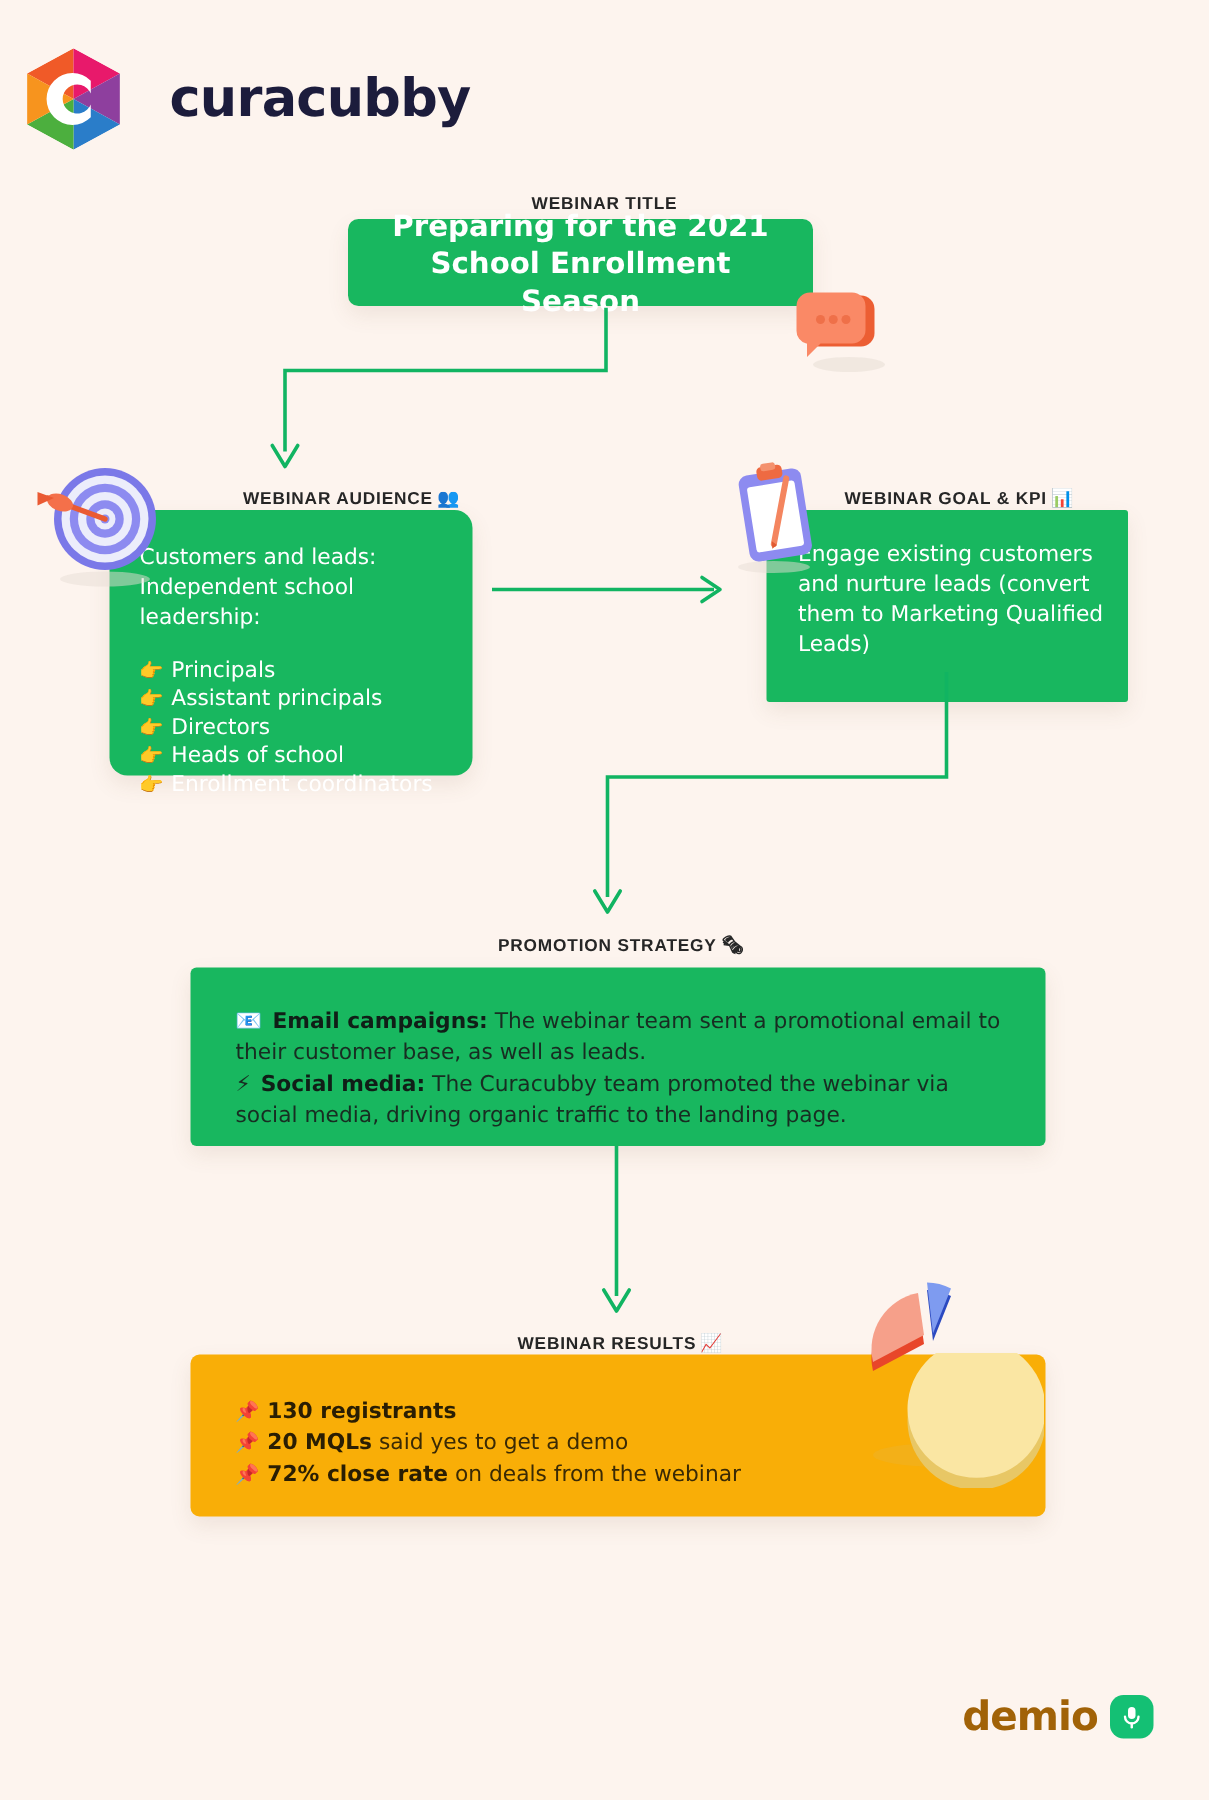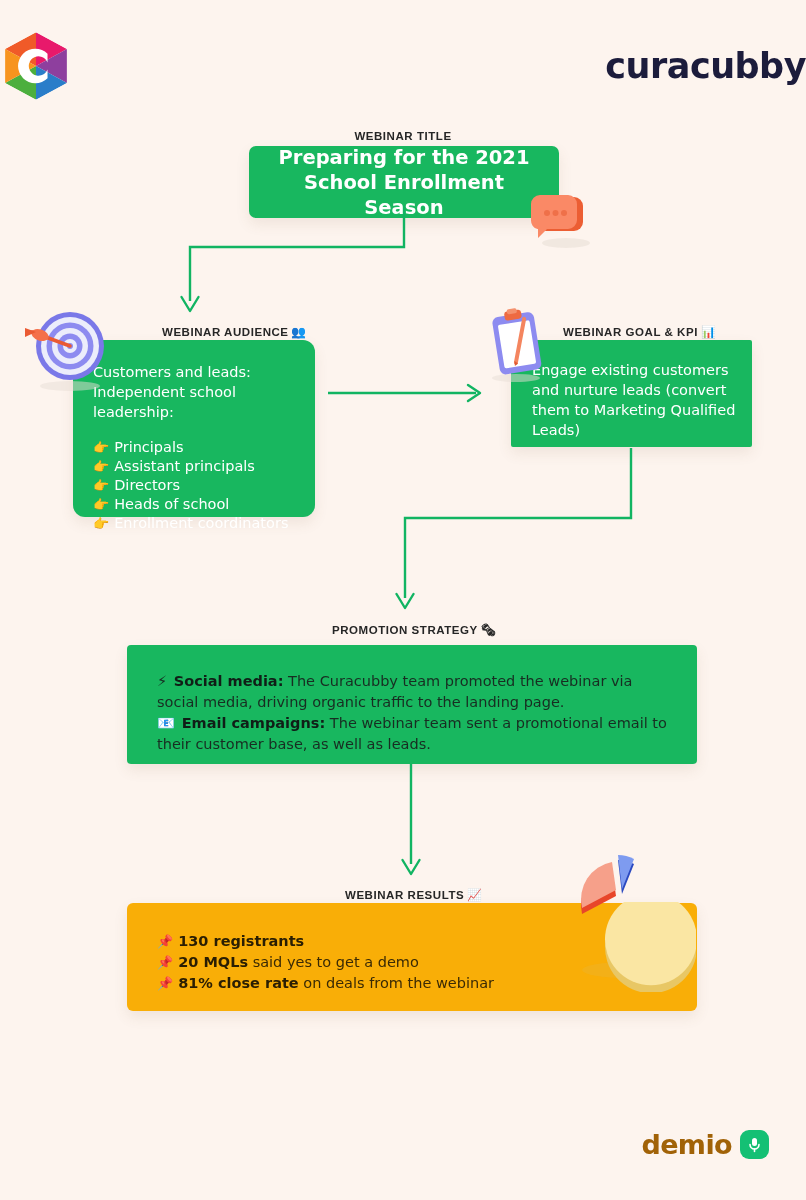--- a/index.html
+++ b/index.html
@@ -14,22 +14,23 @@
   }
 
   .page { position: relative; width: 806px; height: 1200px; }
 
   
   .brand-header {
     position: absolute;
     top: 30px; left: 0; right: 0;
     display: flex;
     align-items: center;
-    justify-content: space-between;
-    gap: 8px;
+    justify-content: flex-start;
+    gap: 28px;
+    padding-left: 13px;
   }
   .hex-logo { width: 72px; height: 72px; display: block; }
   .brand-name {
     font-size: 35px;
     font-weight: 700;
     color: #1C1C3C;
     letter-spacing: -0.5px;
     font-family: "DejaVu Sans", sans-serif;
   }
 
@@ -47,22 +48,22 @@
 
   
   .card {
     position: absolute;
     background: #18B75F;
     box-shadow: 0 6px 14px rgba(120,90,60,0.10);
   }
   .card.amber { background: #F9AE07; }
 
   #title-card {
-    left: 249px; top: 146px;
-    width: 310px; height: 72px;
+    left: 232px; top: 146px;
+    width: 310px; height: 58px;
     border-radius: 7px;
     display: flex; align-items: center; justify-content: flex-start;
     text-align: center;
     background: #18B75F;
   }
   #title-card .title-text {
     color: #FFFFFF;
     font-size: 19.5px;
     font-weight: 700;
     line-height: 25px;
@@ -89,21 +90,21 @@
     line-height: 19px;
     display: flex;
     align-items: baseline;
     gap: 5px;
     font-family: "DejaVu Sans", sans-serif;
   }
   .aud-list li .emo { font-size: 13px; }
 
   #goal-card {
     left: 511px; top: 340px;
-    width: 241px; height: 107px;
+    width: 241px; height: 128px;
     border-radius: 2px;
     padding: 20px 16px 10px 21px;
   }
   #goal-card .goal-text {
     color: #FFFFFF;
     font-size: 14.5px;
     line-height: 20px;
     font-family: "DejaVu Sans", sans-serif;
   }
 
@@ -284,22 +285,22 @@
   <svg class="connector" style="left:395px; top:448px;" width="250" height="170" viewBox="0 0 250 170">
     <path d="M236 0 L236 70 L10 70 L10 150" fill="none" stroke="#11B462" stroke-width="2.4"></path>
     <path d="M1.5 146 L10 160 L18.5 146" fill="none" stroke="#11B462" stroke-width="2.4" stroke-linecap="round" stroke-linejoin="round"></path>
   </svg>
 
   <div class="caption" style="left:332px; top:623px;">
     <span>PROMOTION STRATEGY</span><span class="emo">🗞</span>
   </div>
 
   <div class="card" id="promo-card">
+    <p><span class="emo">📧</span> <b>Email campaigns:</b><span> The webinar team sent a promotional email to their customer base, as well as leads.</span></p>
     <p><span class="emo">⚡</span> <b>Social media:</b><span> The Curacubby team promoted the webinar via social media, driving organic traffic to the landing page.</span></p>
-    <p><span class="emo">📧</span> <b>Email campaigns:</b><span> The webinar team sent a promotional email to their customer base, as well as leads.</span></p>
   </div>
 
   <svg class="connector" style="left:396px; top:764px;" width="30" height="112" viewBox="0 0 30 112">
     <path d="M15 0 L15 100" fill="none" stroke="#11B462" stroke-width="2.4"></path>
     <path d="M6.5 96 L15 110 L23.5 96" fill="none" stroke="#11B462" stroke-width="2.4" stroke-linecap="round" stroke-linejoin="round"></path>
   </svg>
 
   <div class="caption" style="left:345px; top:888px;">
     <span>WEBINAR RESULTS</span><span class="emo">📈</span>
   </div>
@@ -309,21 +310,21 @@
       <li>
           <span class="emo">📌</span>
           <span><b>130 registrants</b><span></span></span>
         </li>
       <li>
           <span class="emo">📌</span>
           <span><b>20 MQLs</b><span> said yes to get a demo</span></span>
         </li>
       <li>
           <span class="emo">📌</span>
-          <span><b>81% close rate</b><span> on deals from the webinar</span></span>
+          <span><b>72% close rate</b><span> on deals from the webinar</span></span>
         </li>
     </ul>
   </div>
 
   <svg class="deco" style="left:546px; top:852px;" width="150" height="140" viewBox="0 0 150 140">
     <ellipse cx="82" cy="118" rx="46" ry="8" fill="#E9B43A" opacity="0.35"></ellipse>
 
     <path d="M78 58 L132 58 A46 46 0 1 1 78 58 Z" fill="#E8C765"></path>
     <path d="M78 50 L132 50 A46 46 0 1 1 78 50 Z" fill="#FAE6A3"></path>
 

